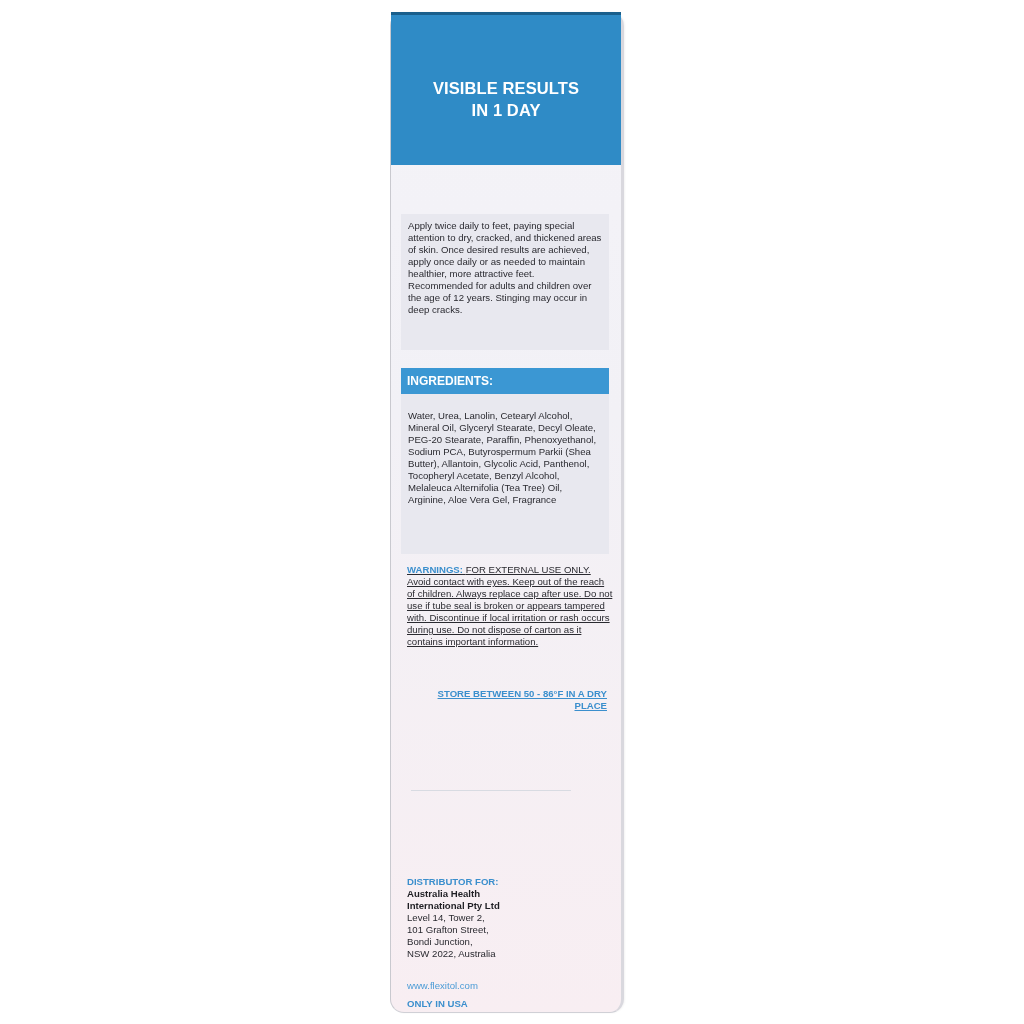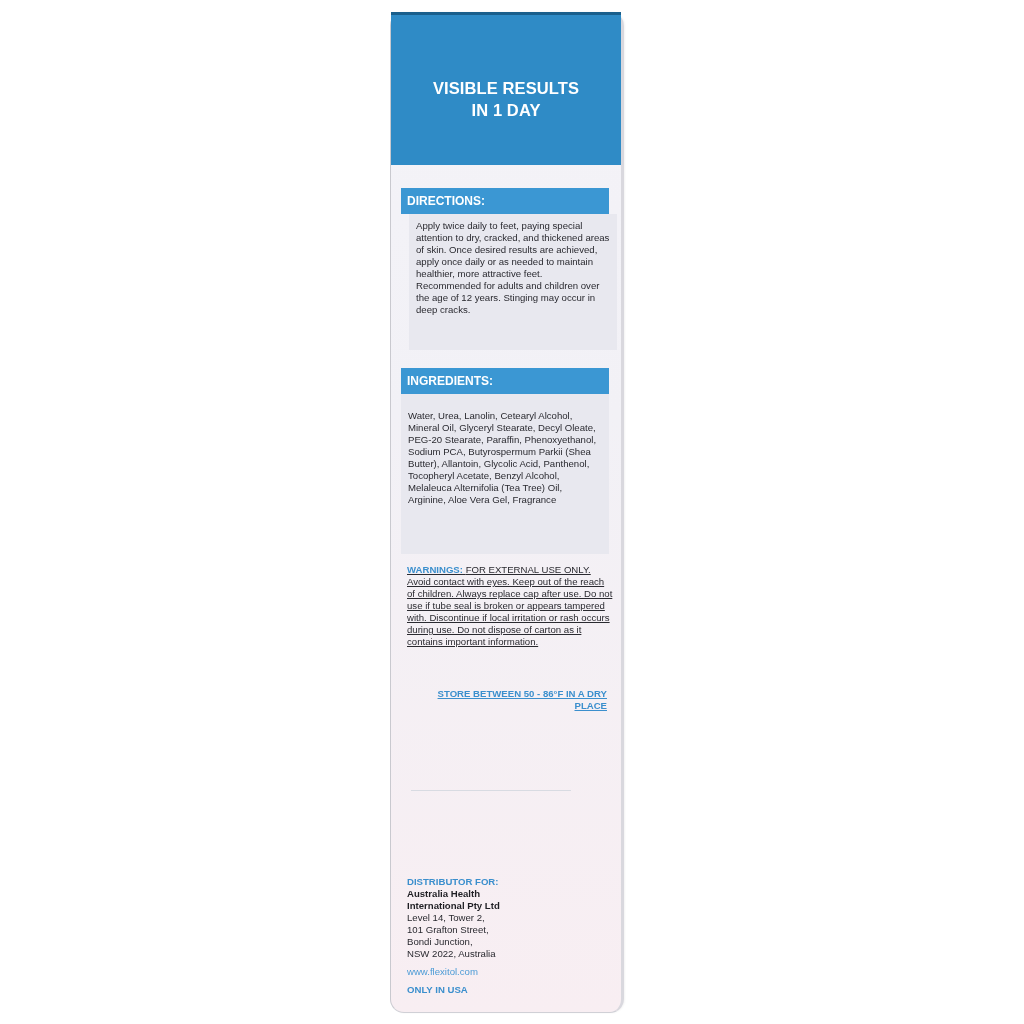--- a/index.html
+++ b/index.html
@@ -51,22 +51,21 @@
 <body>
 
 <div class="box">
   <div class="top-band">
     <div class="headline">
       <div>VISIBLE RESULTS</div>
       <div>IN 1 DAY</div>
     </div>
   </div>
 
-  <div class="section-head" style="top:176px;">DIRECTIONS:</div>
-  <div class="section-body" style="top:202px; height:136px;margin-left:8px;">Apply twice daily to feet, paying special attention to dry, cracked, and thickened areas of skin. Once desired results are achieved, apply once daily or as needed to maintain healthier, more attractive feet. Recommended for adults and children over the age of 12 years. Stinging may occur in deep cracks.</div>
+  <div class="section-body" style="top:202px; height:136px;">Apply twice daily to feet, paying special attention to dry, cracked, and thickened areas of skin. Once desired results are achieved, apply once daily or as needed to maintain healthier, more attractive feet. Recommended for adults and children over the age of 12 years. Stinging may occur in deep cracks.</div>
 
   <div class="section-head" style="top:356px;">INGREDIENTS:</div>
   <div class="section-body" style="top:382px; height:160px; padding-top:16px;">Water, Urea, Lanolin, Cetearyl Alcohol, Mineral Oil, Glyceryl Stearate, Decyl Oleate, PEG-20 Stearate, Paraffin, Phenoxyethanol, Sodium PCA, Butyrospermum Parkii (Shea Butter), Allantoin, Glycolic Acid, Panthenol, Tocopheryl Acetate, Benzyl Alcohol, Melaleuca Alternifolia (Tea Tree) Oil, Arginine, Aloe Vera Gel, Fragrance</div>
 
   <div class="plain" style="top:552px;">
     <span class="blue">WARNINGS:</span>
     <span>FOR EXTERNAL USE ONLY. Avoid contact with eyes. Keep out of the reach of children. Always replace cap after use. Do not use if tube seal is broken or appears tampered with. Discontinue if local irritation or rash occurs during use. Do not dispose of carton as it contains important information.</span>
   </div>
 
   <div class="plain blue" style="top:676px; width:200px;text-align:right;">STORE BETWEEN 50 - 86°F IN A DRY PLACE</div>
@@ -75,16 +74,16 @@
 
 
   <div class="dist" style="top:864px;">
     <div class="blue">DISTRIBUTOR FOR:</div>
     <div class="b">Australia Health</div>
     <div class="b">International Pty Ltd</div>
     <div>Level 14, Tower 2,</div>
     <div>101 Grafton Street,</div>
     <div>Bondi Junction,</div>
     <div>NSW 2022, Australia</div>
-    <div class="link" style="margin-top:6px;">www.flexitol.com</div>
+    <div class="link" style="margin-top:20px;">www.flexitol.com</div>
     <div class="blue" style="margin-top:6px;">ONLY IN USA</div>
   </div>
 </div>
 
 </body></html>

